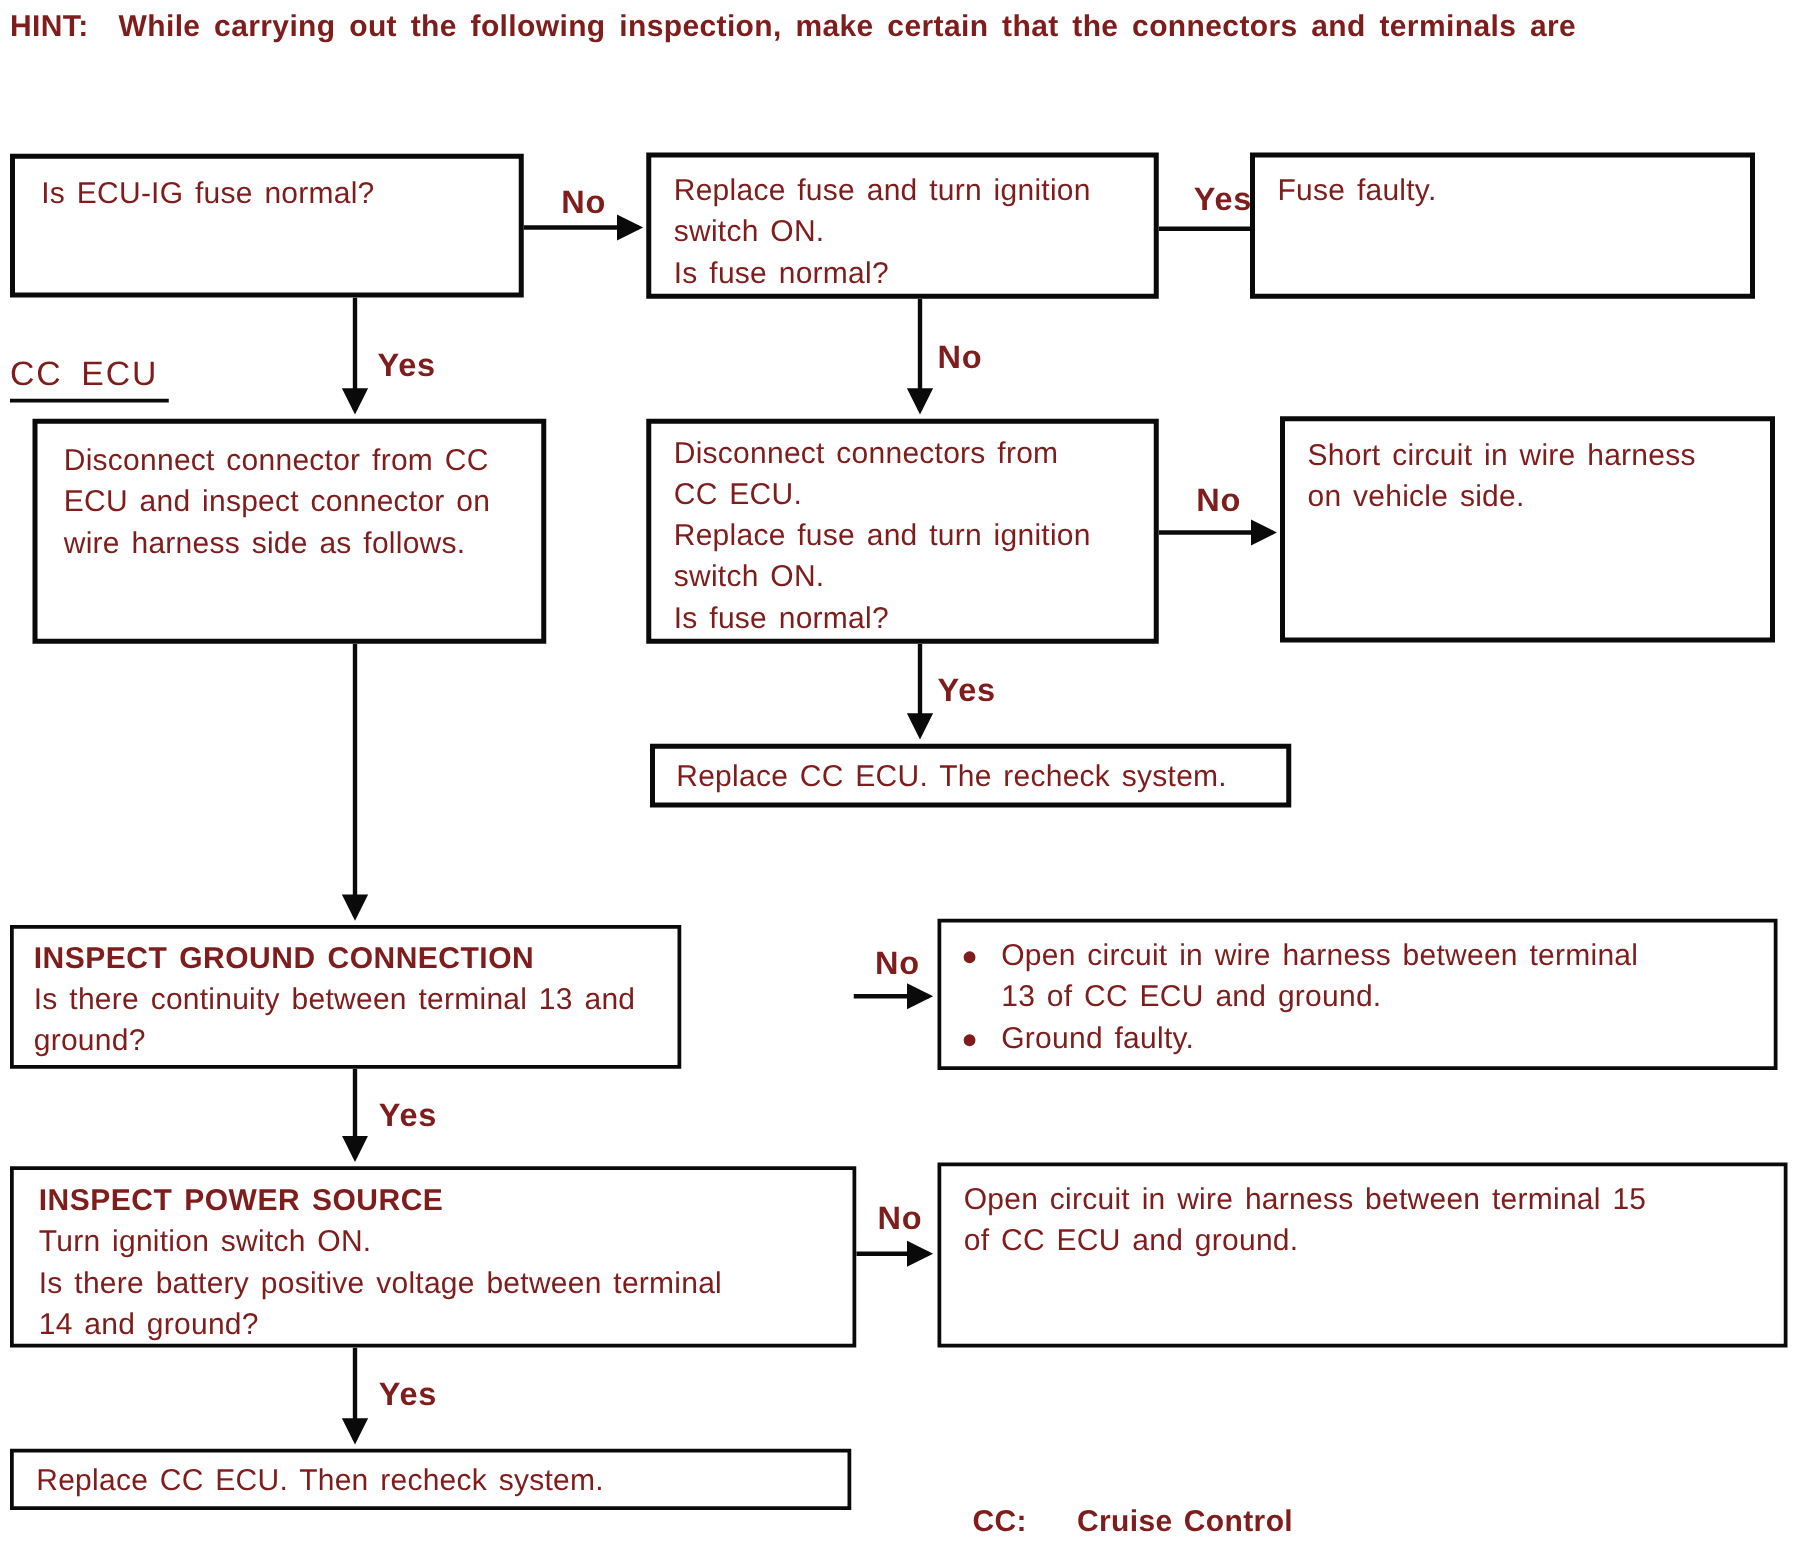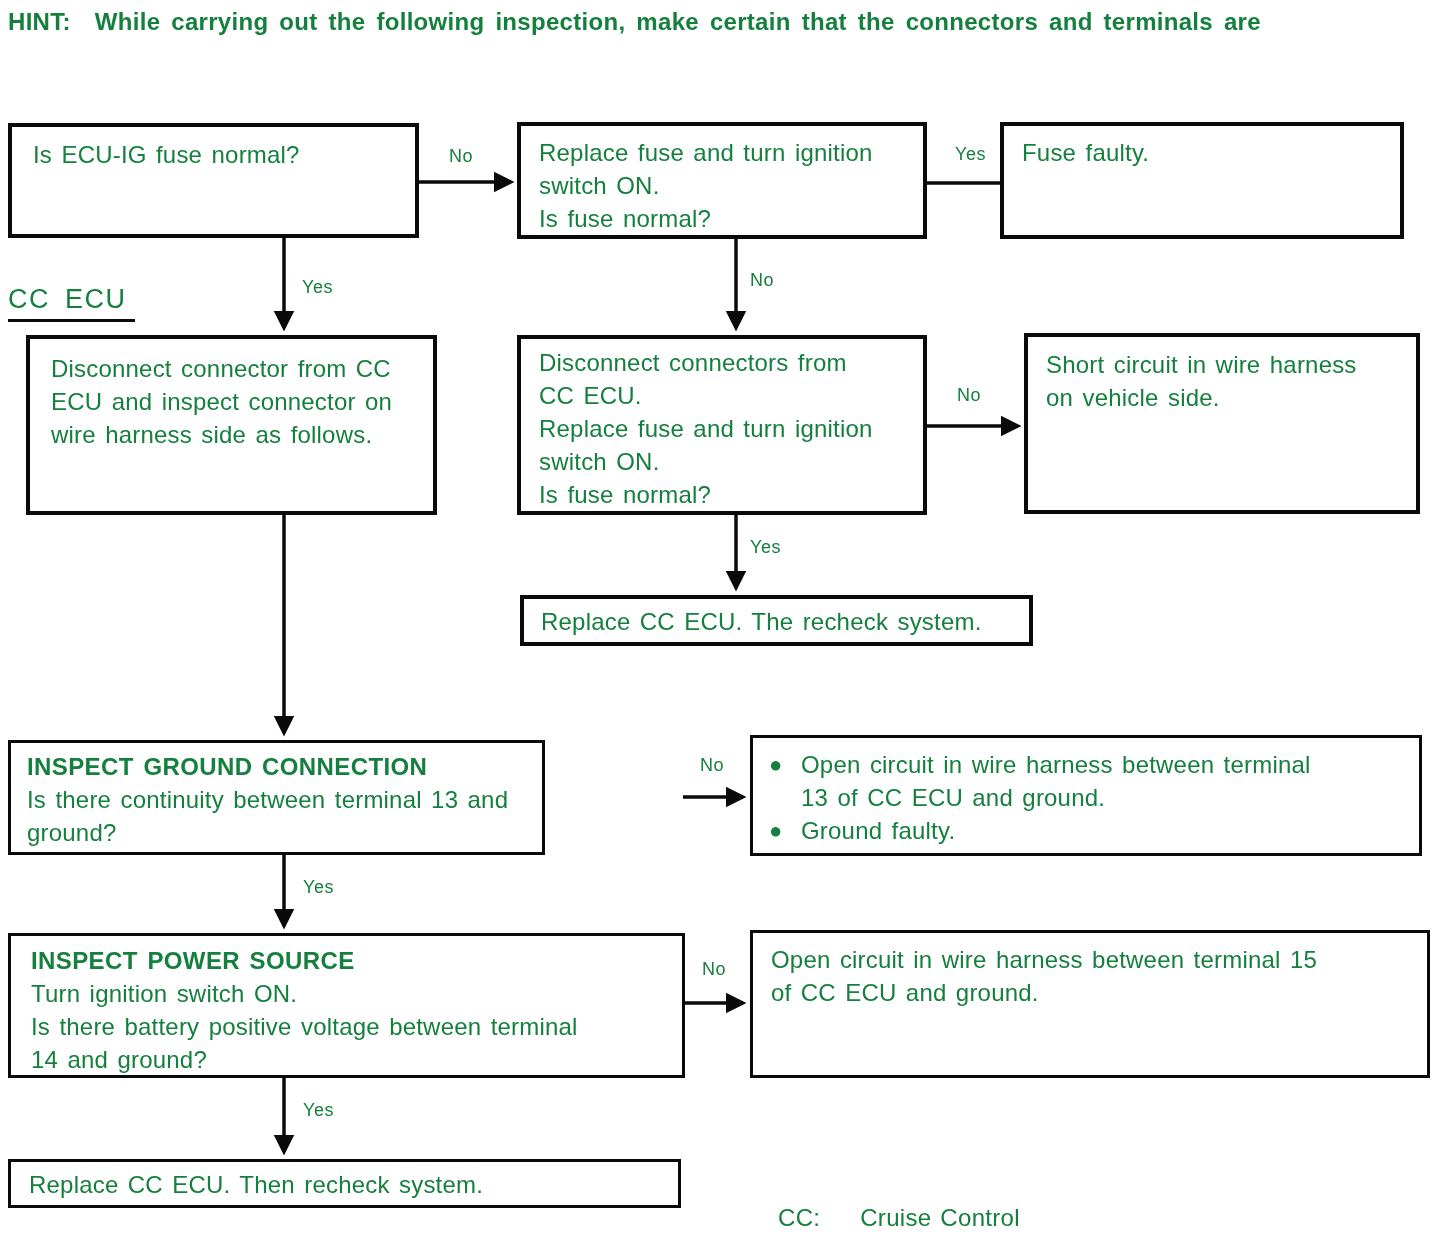--- a/index.html
+++ b/index.html
@@ -1,21 +1,21 @@
 <!DOCTYPE html>
 <html><head>
 <meta charset="utf-8">
 <style>
   html, body { margin: 0; padding: 0; background: #fff; }
   #canvas {
     position: relative;
     width: 1440px;
     height: 1244px;
     background: #ffffff;
-    color: #15803d;
+    color: #7f1d1d;
     font-family: "Liberation Sans", sans-serif;
     overflow: hidden;
   }
   
   #hint {
     position: absolute;
     left: 8px; top: 4px;
     width: 1430px;
     font-size: 24px;
     font-weight: bold;
@@ -60,22 +60,22 @@
   #box-open-13           { left: 750px;  top: 735px; width: 672px; height: 121px; padding: 10px 10px 0 16px; }
   #box-inspect-power     { left: 8px;    top: 933px; width: 677px; height: 145px; padding: 8px 10px 0 20px; }
   #box-open-14           { left: 750px;  top: 930px; width: 680px; height: 148px; padding: 10px 10px 0 18px; }
   #box-replace-then      { left: 8px;    top: 1159px; width: 673px; height: 49px; padding: 6px 0 0 18px; }
   
   .bullet-row { display: flex; }
   .bullet-dot { width: 32px; flex: 0 0 32px; font-size: 22px; }
   
   .flow-label {
     position: absolute;
-    font-size: 18px;
-    font-weight: normal;
+    font-size: 26px;
+    font-weight: bold;
     letter-spacing: 0.6px;
   }
   #lbl-no-1  { left: 449px; top: 146px; }
   #lbl-yes-2 { left: 955px; top: 144px; }
   #lbl-yes-3 { left: 302px; top: 277px; }
   #lbl-no-4  { left: 750px; top: 270px; }
   #lbl-no-5  { left: 957px; top: 385px; }
   #lbl-yes-6 { left: 750px; top: 537px; }
   #lbl-no-8  { left: 700px; top: 755px; }
   #lbl-yes-9 { left: 303px; top: 877px; }
@@ -87,21 +87,21 @@
     left: 0; top: 0;
     width: 1440px; height: 1244px;
     pointer-events: none;
   }
   #arrows line { stroke: #0a0a0a; stroke-width: 3.5; }
   
   #footnote {
     position: absolute;
     left: 778px; top: 1204px;
     font-size: 24px;
-    font-weight: normal;
+    font-weight: bold;
     letter-spacing: 0.3px;
     word-spacing: 2px;
     display: flex;
     justify-content: space-between;
   }
   #footnote .abbr { margin-right: 40px; }
 </style>
 </head>
 <body>
 

